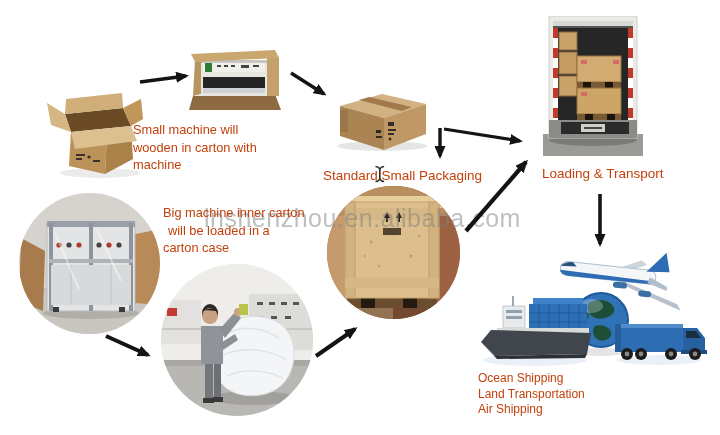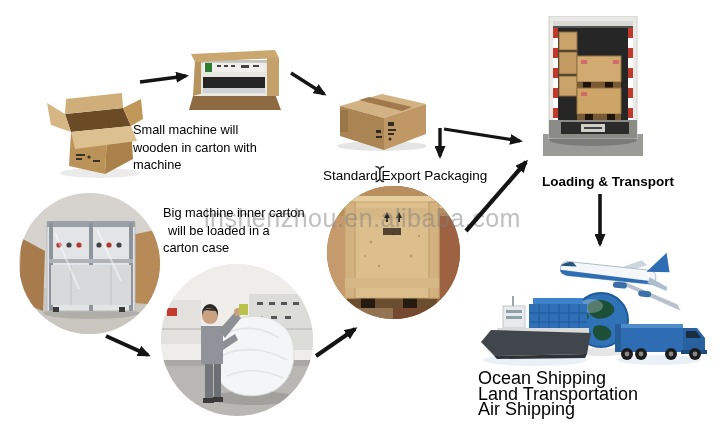--- a/index.html
+++ b/index.html
@@ -1,23 +1,23 @@
 <!DOCTYPE html>
 <html><head>
 <meta charset="utf-8">
 <style>
   html,body{margin:0;padding:0;background:#fff;}
   .stage{position:relative;width:720px;height:435px;background:#fff;overflow:hidden;
          font-family:"Liberation Sans",sans-serif;color:#1f1f1f;}
   .photo{position:absolute;z-index:1;}
   .round{border-radius:50%;overflow:hidden;}
-  .caption{position:absolute;z-index:4;color:#000000;}
+  .caption{position:absolute;z-index:4;color:#c2410c;}
   .cap-sm{font-size:12.8px;line-height:17.5px;}
   .cap-md{font-size:13.5px;line-height:16px;}
-  .cap-tr{font-size:18px;line-height:15.6px;}
+  .cap-tr{font-size:12px;line-height:15.6px;}
   .indent1{padding-left:5px;}
   #watermark{position:absolute;left:204px;top:204px;z-index:2;
     font-size:25px;letter-spacing:.5px;color:rgba(128,128,128,.5);white-space:nowrap;}
   #arrow-layer{position:absolute;left:0;top:0;z-index:3;pointer-events:none;}
   #text-cursor{position:absolute;left:374px;top:165px;z-index:5;}
   svg{display:block;}
 </style>
 </head>
 <body>
 
@@ -321,23 +321,23 @@
       </g>
     </svg>
   </div>
 
   <div class="caption cap-sm" style="left:133px;top:121px;">
     <div>Small machine will</div>
     <div>wooden in carton with</div>
     <div>machine</div>
   </div>
 
-  <div class="caption cap-md" style="left:323px;top:168px;">Standard Export Packaging</div>
-
-  <div class="caption cap-md" style="left:542px;top:174px;font-weight:bold;">Loading &amp; Transport</div>
+  <div class="caption cap-md" style="left:323px;top:168px;">Standard Small Packaging</div>
+
+  <div class="caption cap-md" style="left:542px;top:166px;">Loading &amp; Transport</div>
 
   <div class="caption cap-sm" style="left:163px;top:204px;">
     <div>Big machine inner carton</div>
     <div class="indent1">will be loaded in a</div>
     <div>carton case</div>
   </div>
 
   <div class="caption cap-tr" style="left:478px;top:371px;">
     <div>Ocean Shipping</div>
     <div>Land Transportation</div>

